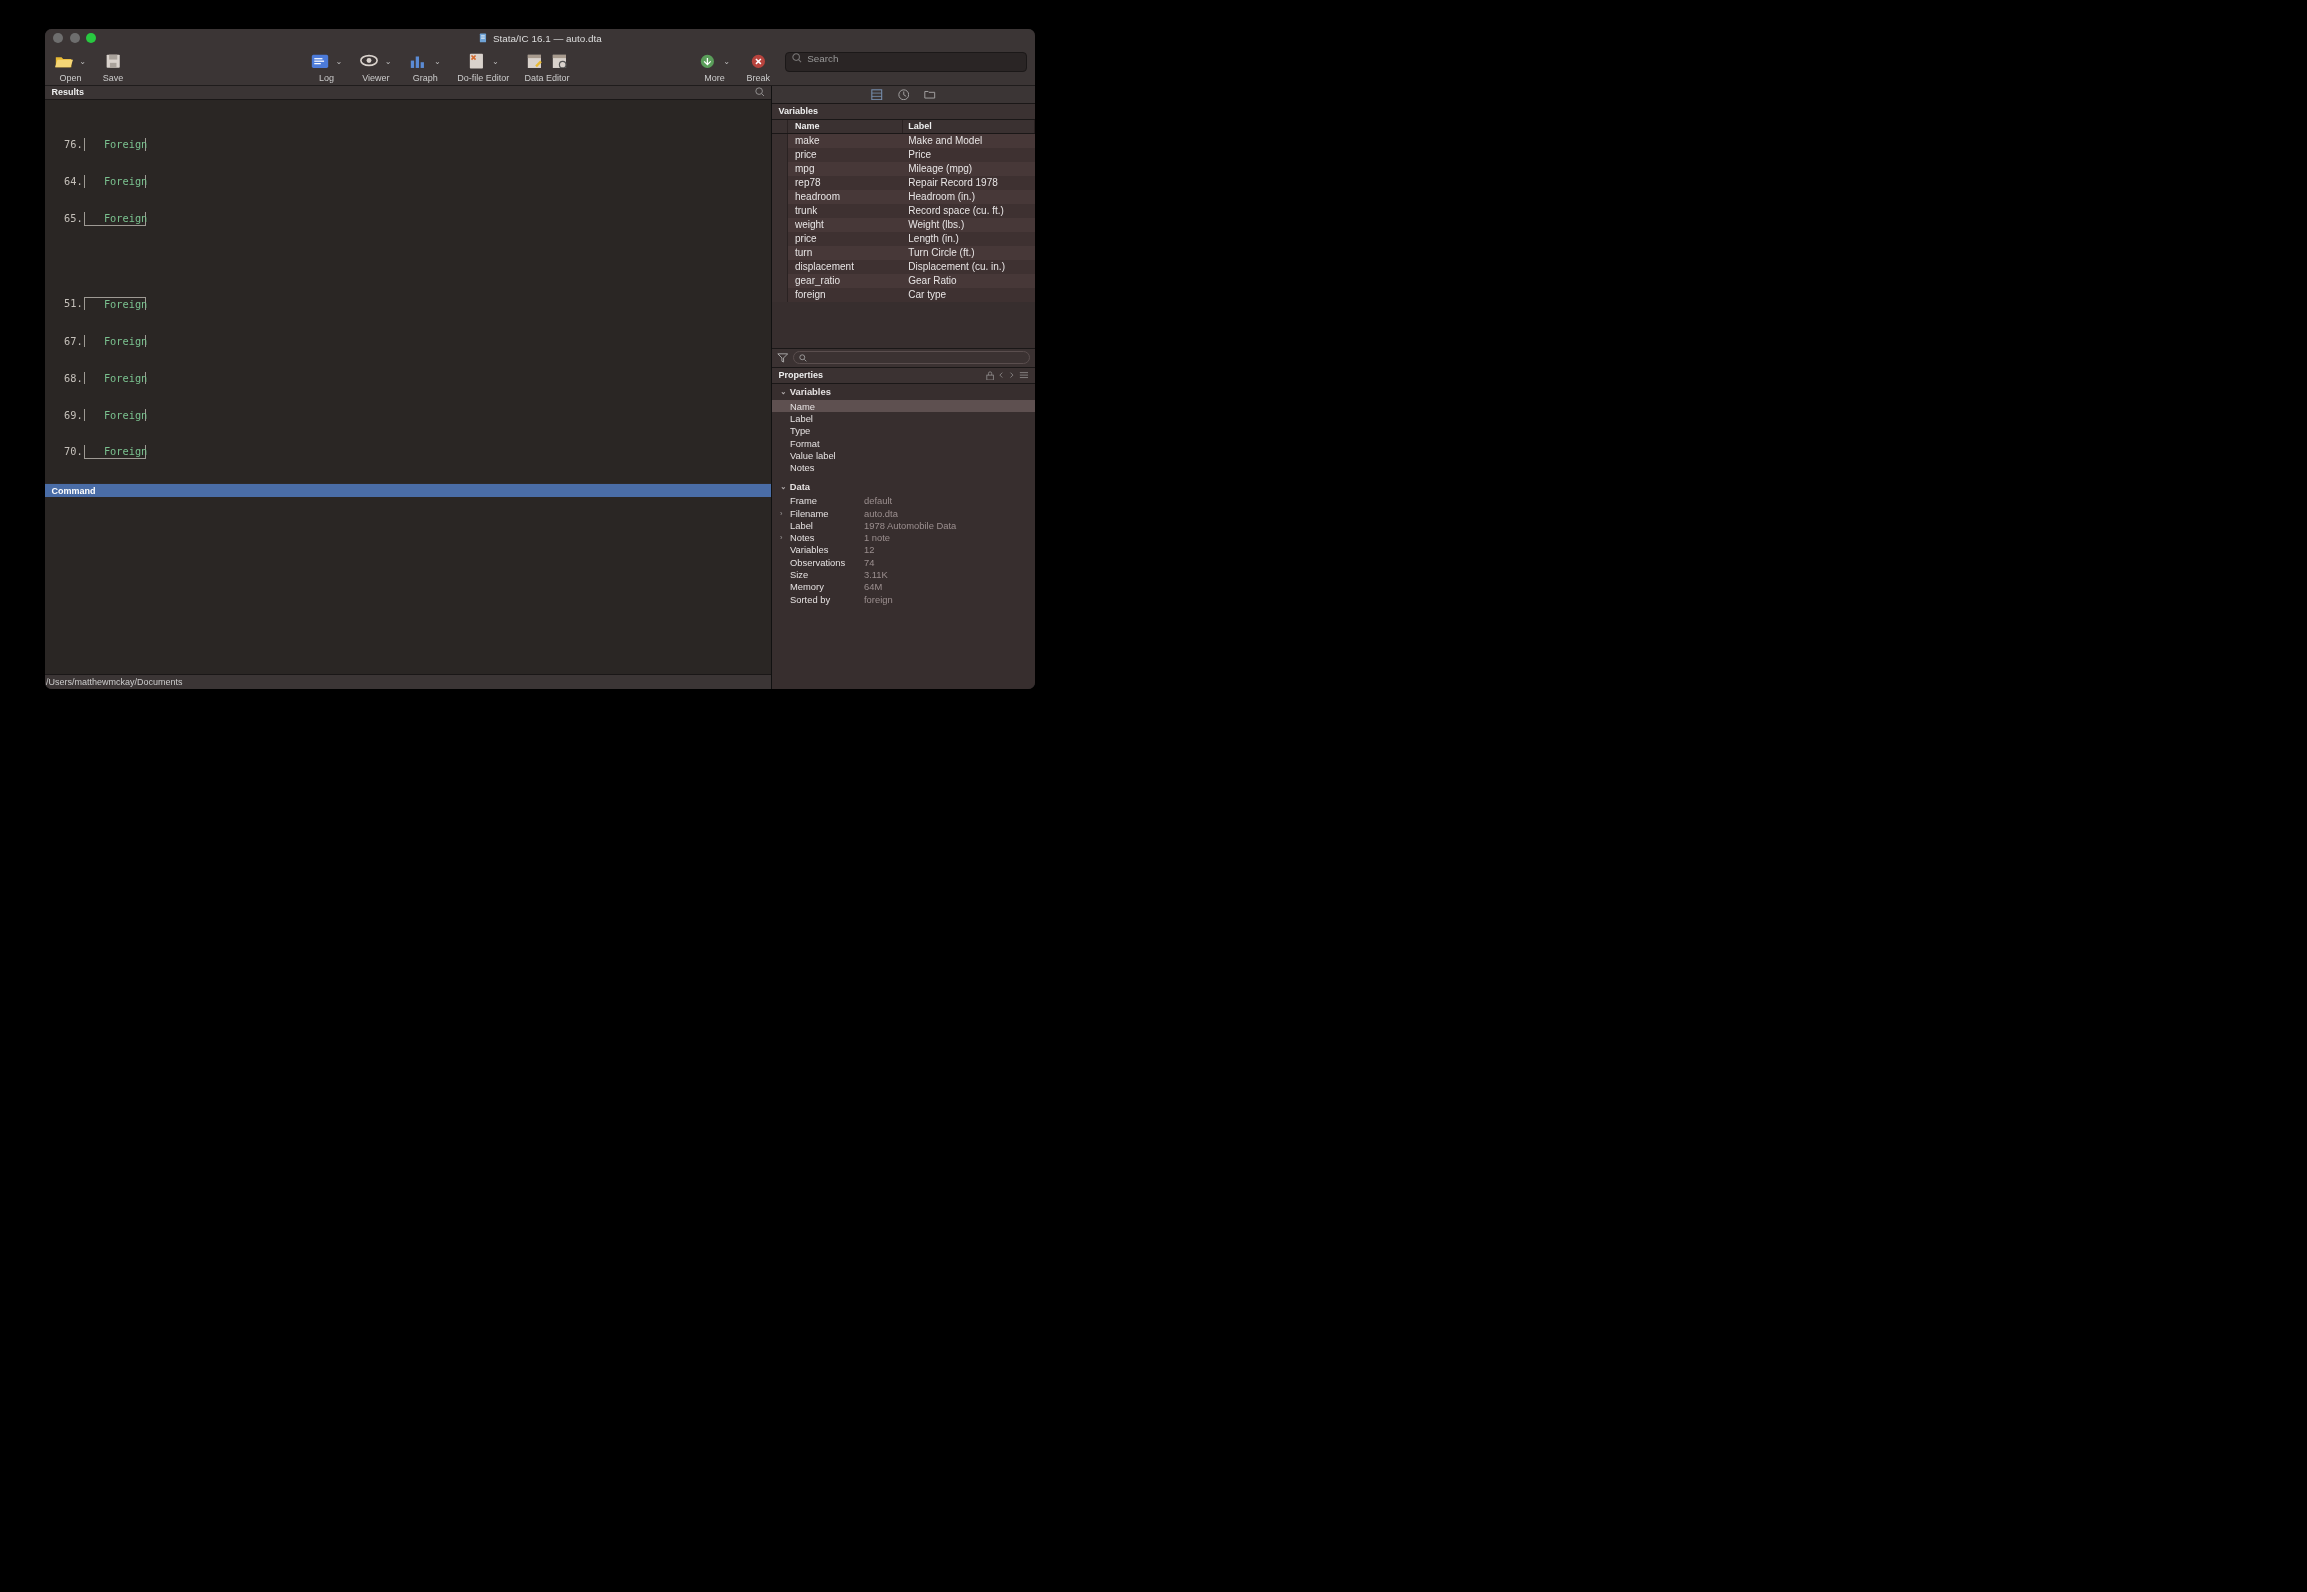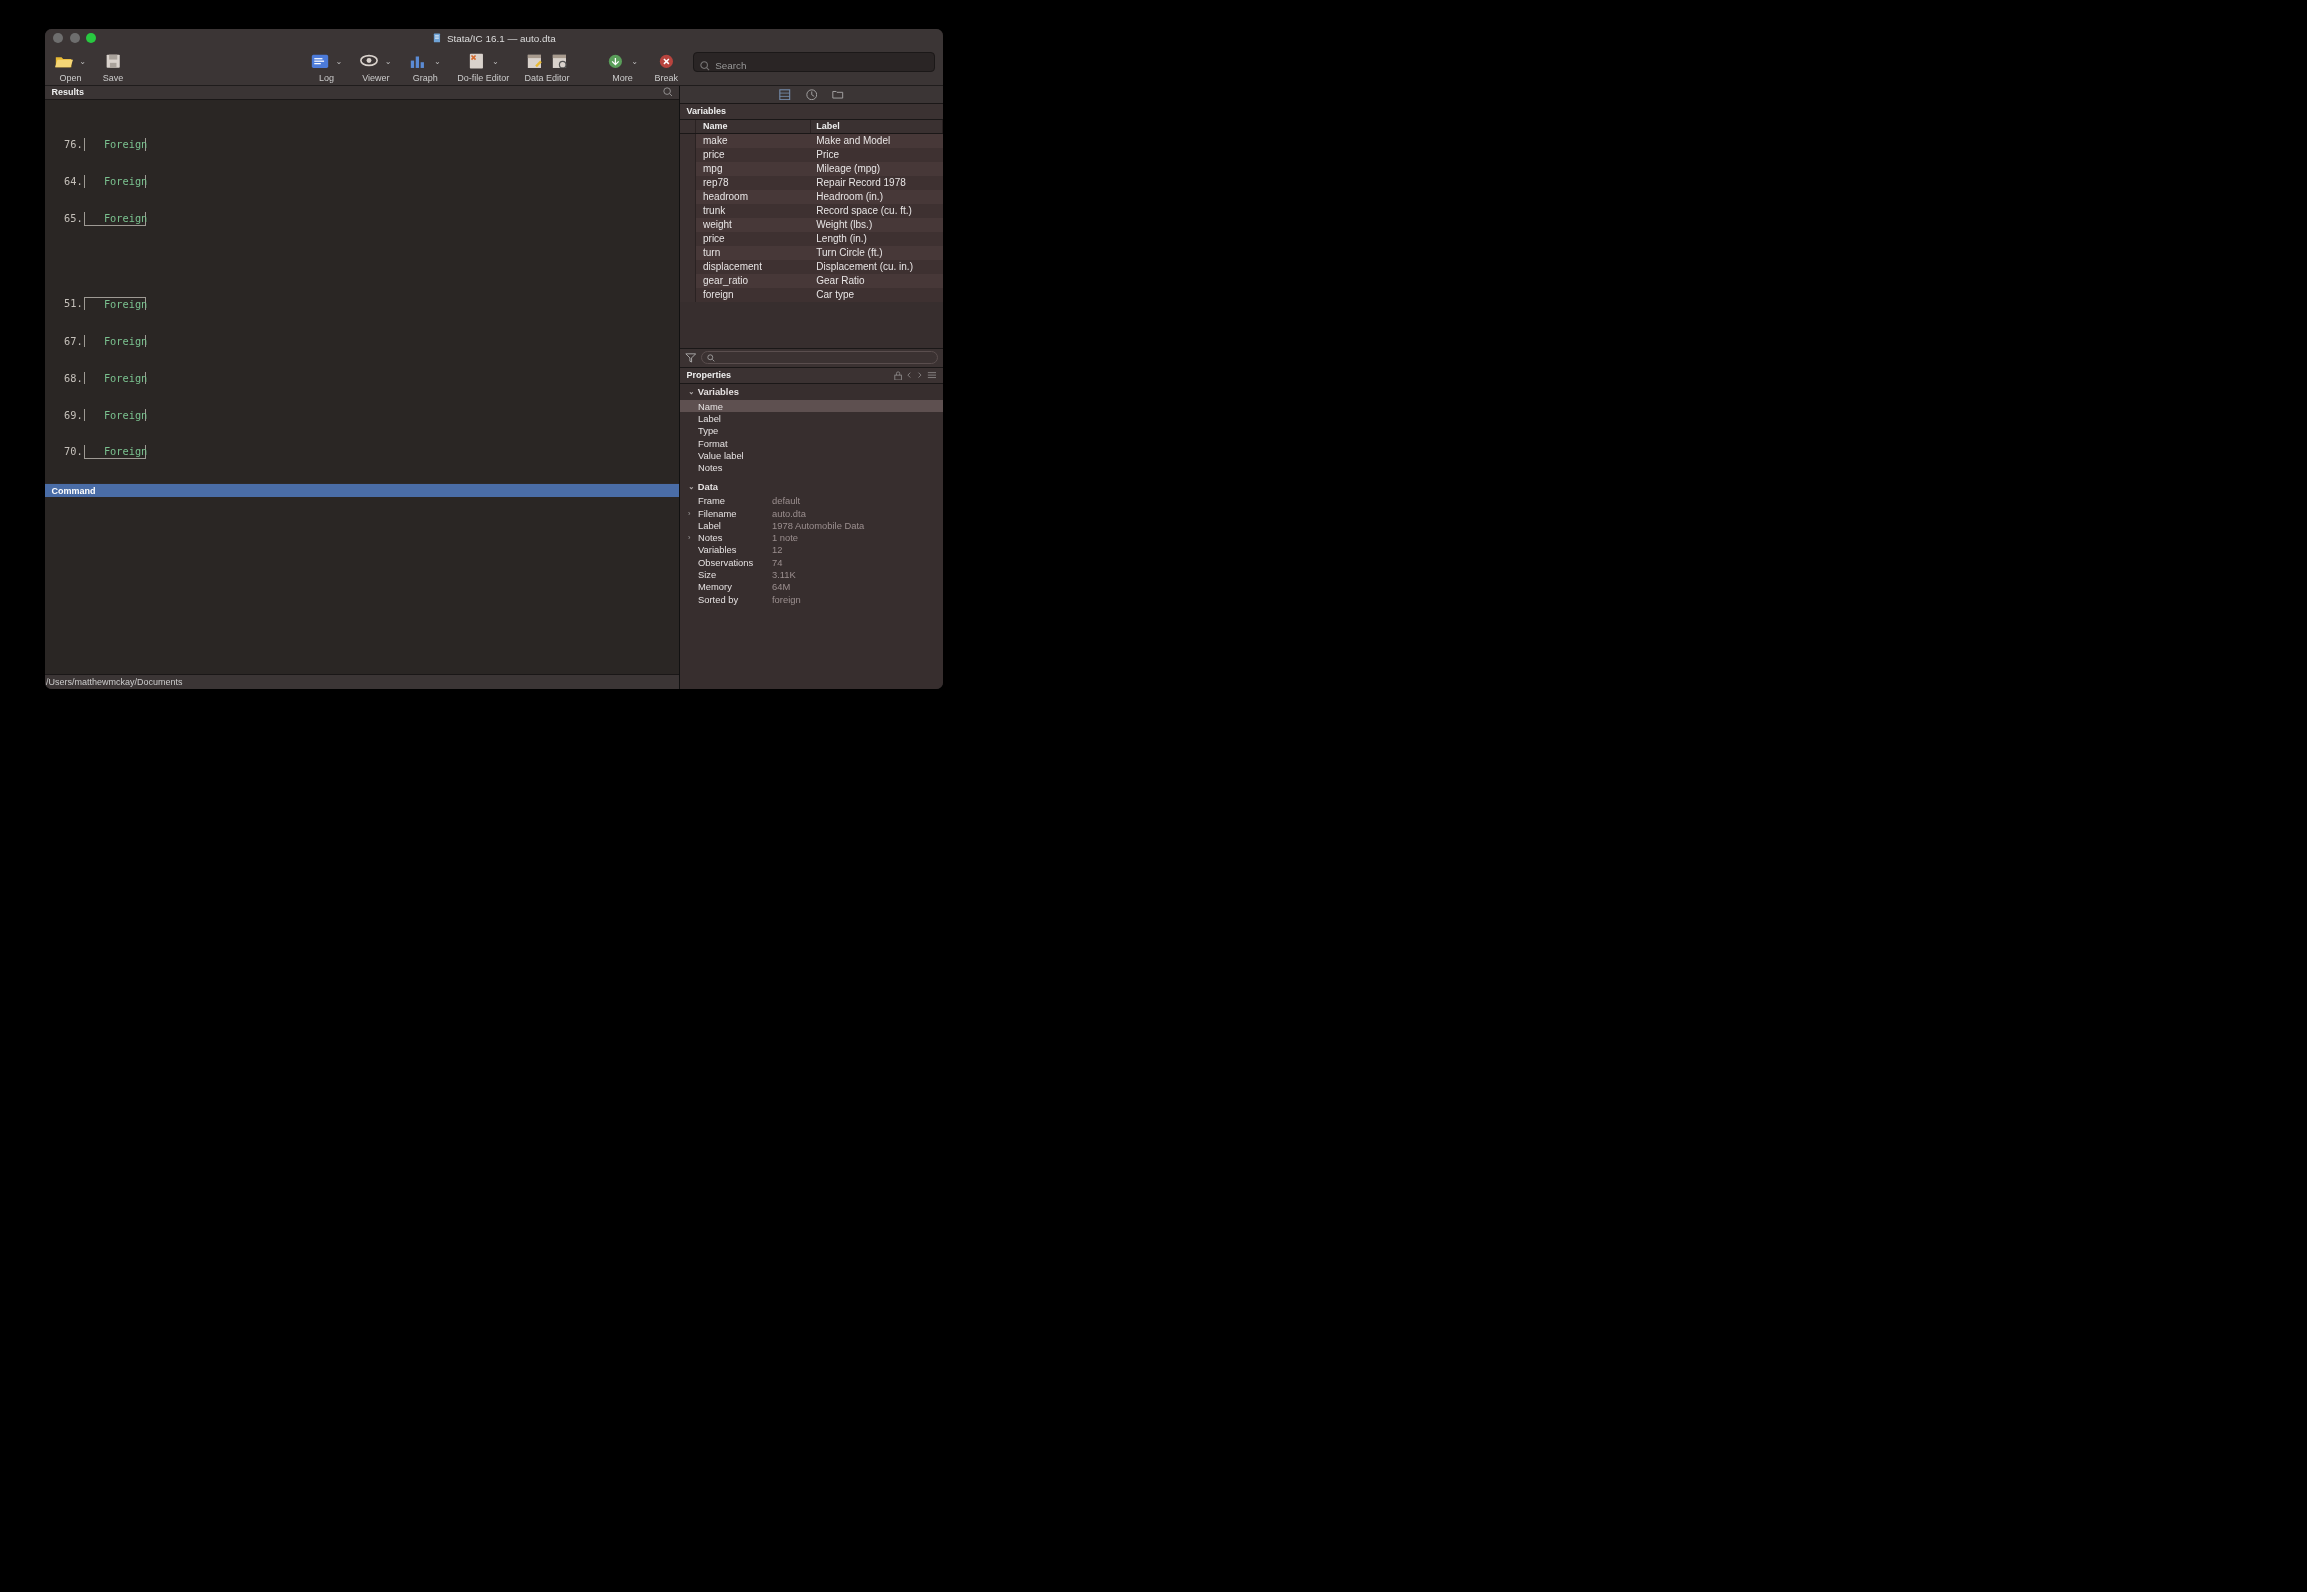--- a/index.html
+++ b/index.html
@@ -1,20 +1,20 @@
 <!DOCTYPE html>
 <html><head>
 <meta charset="utf-8">
 <style>
   * { box-sizing: border-box; margin: 0; padding: 0; }
   html, body { width: 100%; height: 100%; background: #000; font-family: -apple-system, "Helvetica Neue", Arial, sans-serif; color: #ccc; font-size: 10.7px; overflow:hidden; }
   .window {
     position: absolute;
     left: 45px; top: 29px;
-    width: 898px; height: 660px;
+    width: 990px; height: 660px;
     background: #2d2a2a;
     border-radius: 6.6px;
     box-shadow: 0 8.2px 33px rgba(0,0,0,.8);
     display: flex; flex-direction: column;
     overflow: hidden;
   }
   .titlebar {
     height: 18px;
     display: flex; align-items: center;
     background: #3b3535;
@@ -33,21 +33,21 @@
   }
   .tb-group { display:flex; flex-direction:column; align-items:center; gap:1.6px; }
   .tb-group-row { display:flex; gap:3.3px; align-items:center; }
   .tb-btn { width:21.3px; height:21.3px; display:flex; align-items:center; justify-content:center; border-radius:3.3px; }
   .tb-lbl { font-size:9px; color:#ccc; }
   .tb-drop { width:9.9px; height:18px; display:flex; align-items:center; justify-content:center; color:#bbb; font-size:8.2px;}
   .spacer { flex:1; }
   .searchbox {
     background:#2a2525; border:0.8px solid #1b1818; border-radius:4.1px;
     height:19.7px; width:242px;
-    display:flex; align-items:flex-end; gap:4.9px; padding:0 6.6px;
+    display:flex; align-items:flex-start; gap:4.9px; padding:0 6.6px;
     color:#999; font-size:9.9px; margin-top:1.6px;
   }
   .searchbox svg { opacity:.6; }
   .content { flex:1; display:flex; min-height:0; }
   .left-col { flex:1; display:flex; flex-direction:column; min-width:0; border-right:0.8px solid #111; }
   .results-hdr { background:#3a3434; font-size:9px; font-weight:600; padding:1.6px 6.6px; color:#eee; display:flex; align-items:center; justify-content:space-between; border-bottom:0.8px solid #1a1717;}
   .results-hdr .srch { opacity:.6; }
   .results-body { flex:1; background:#2a2624; overflow:hidden; font-family: Menlo, Consolas, monospace; font-size:10.3px; line-height:12.3px; padding:1.6px 3.3px; }
   .mono { white-space: pre; }
   .line { display:flex; }

